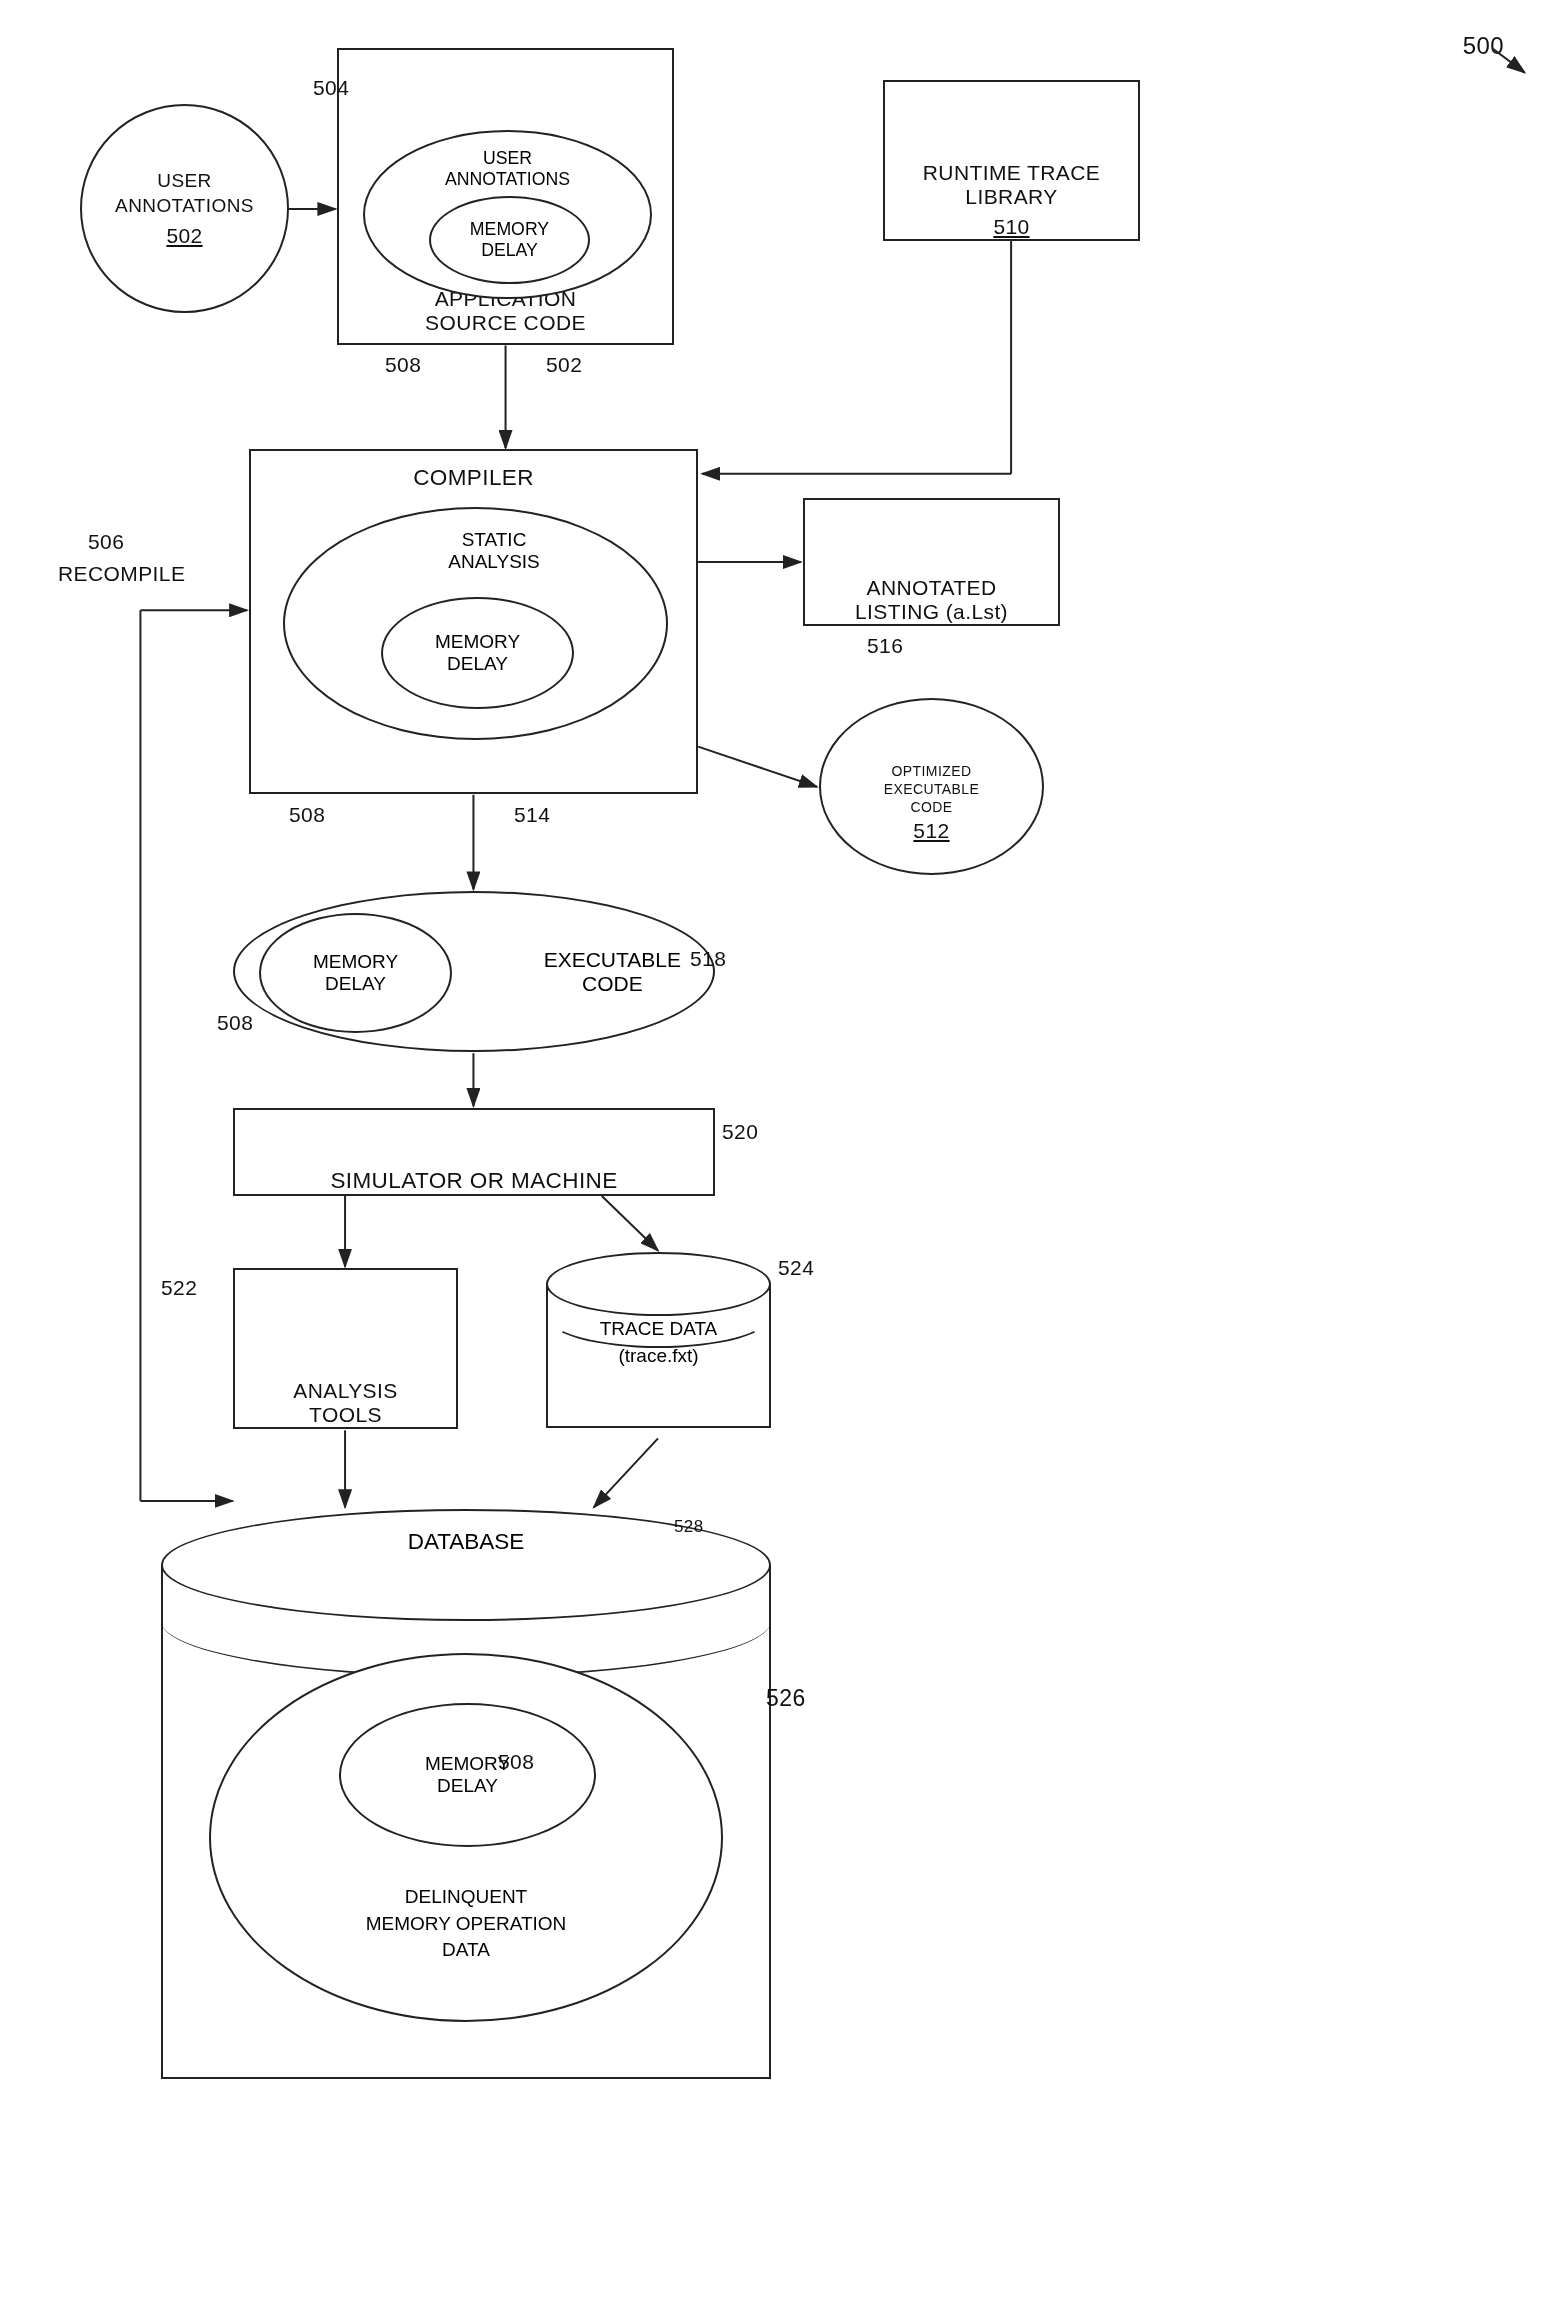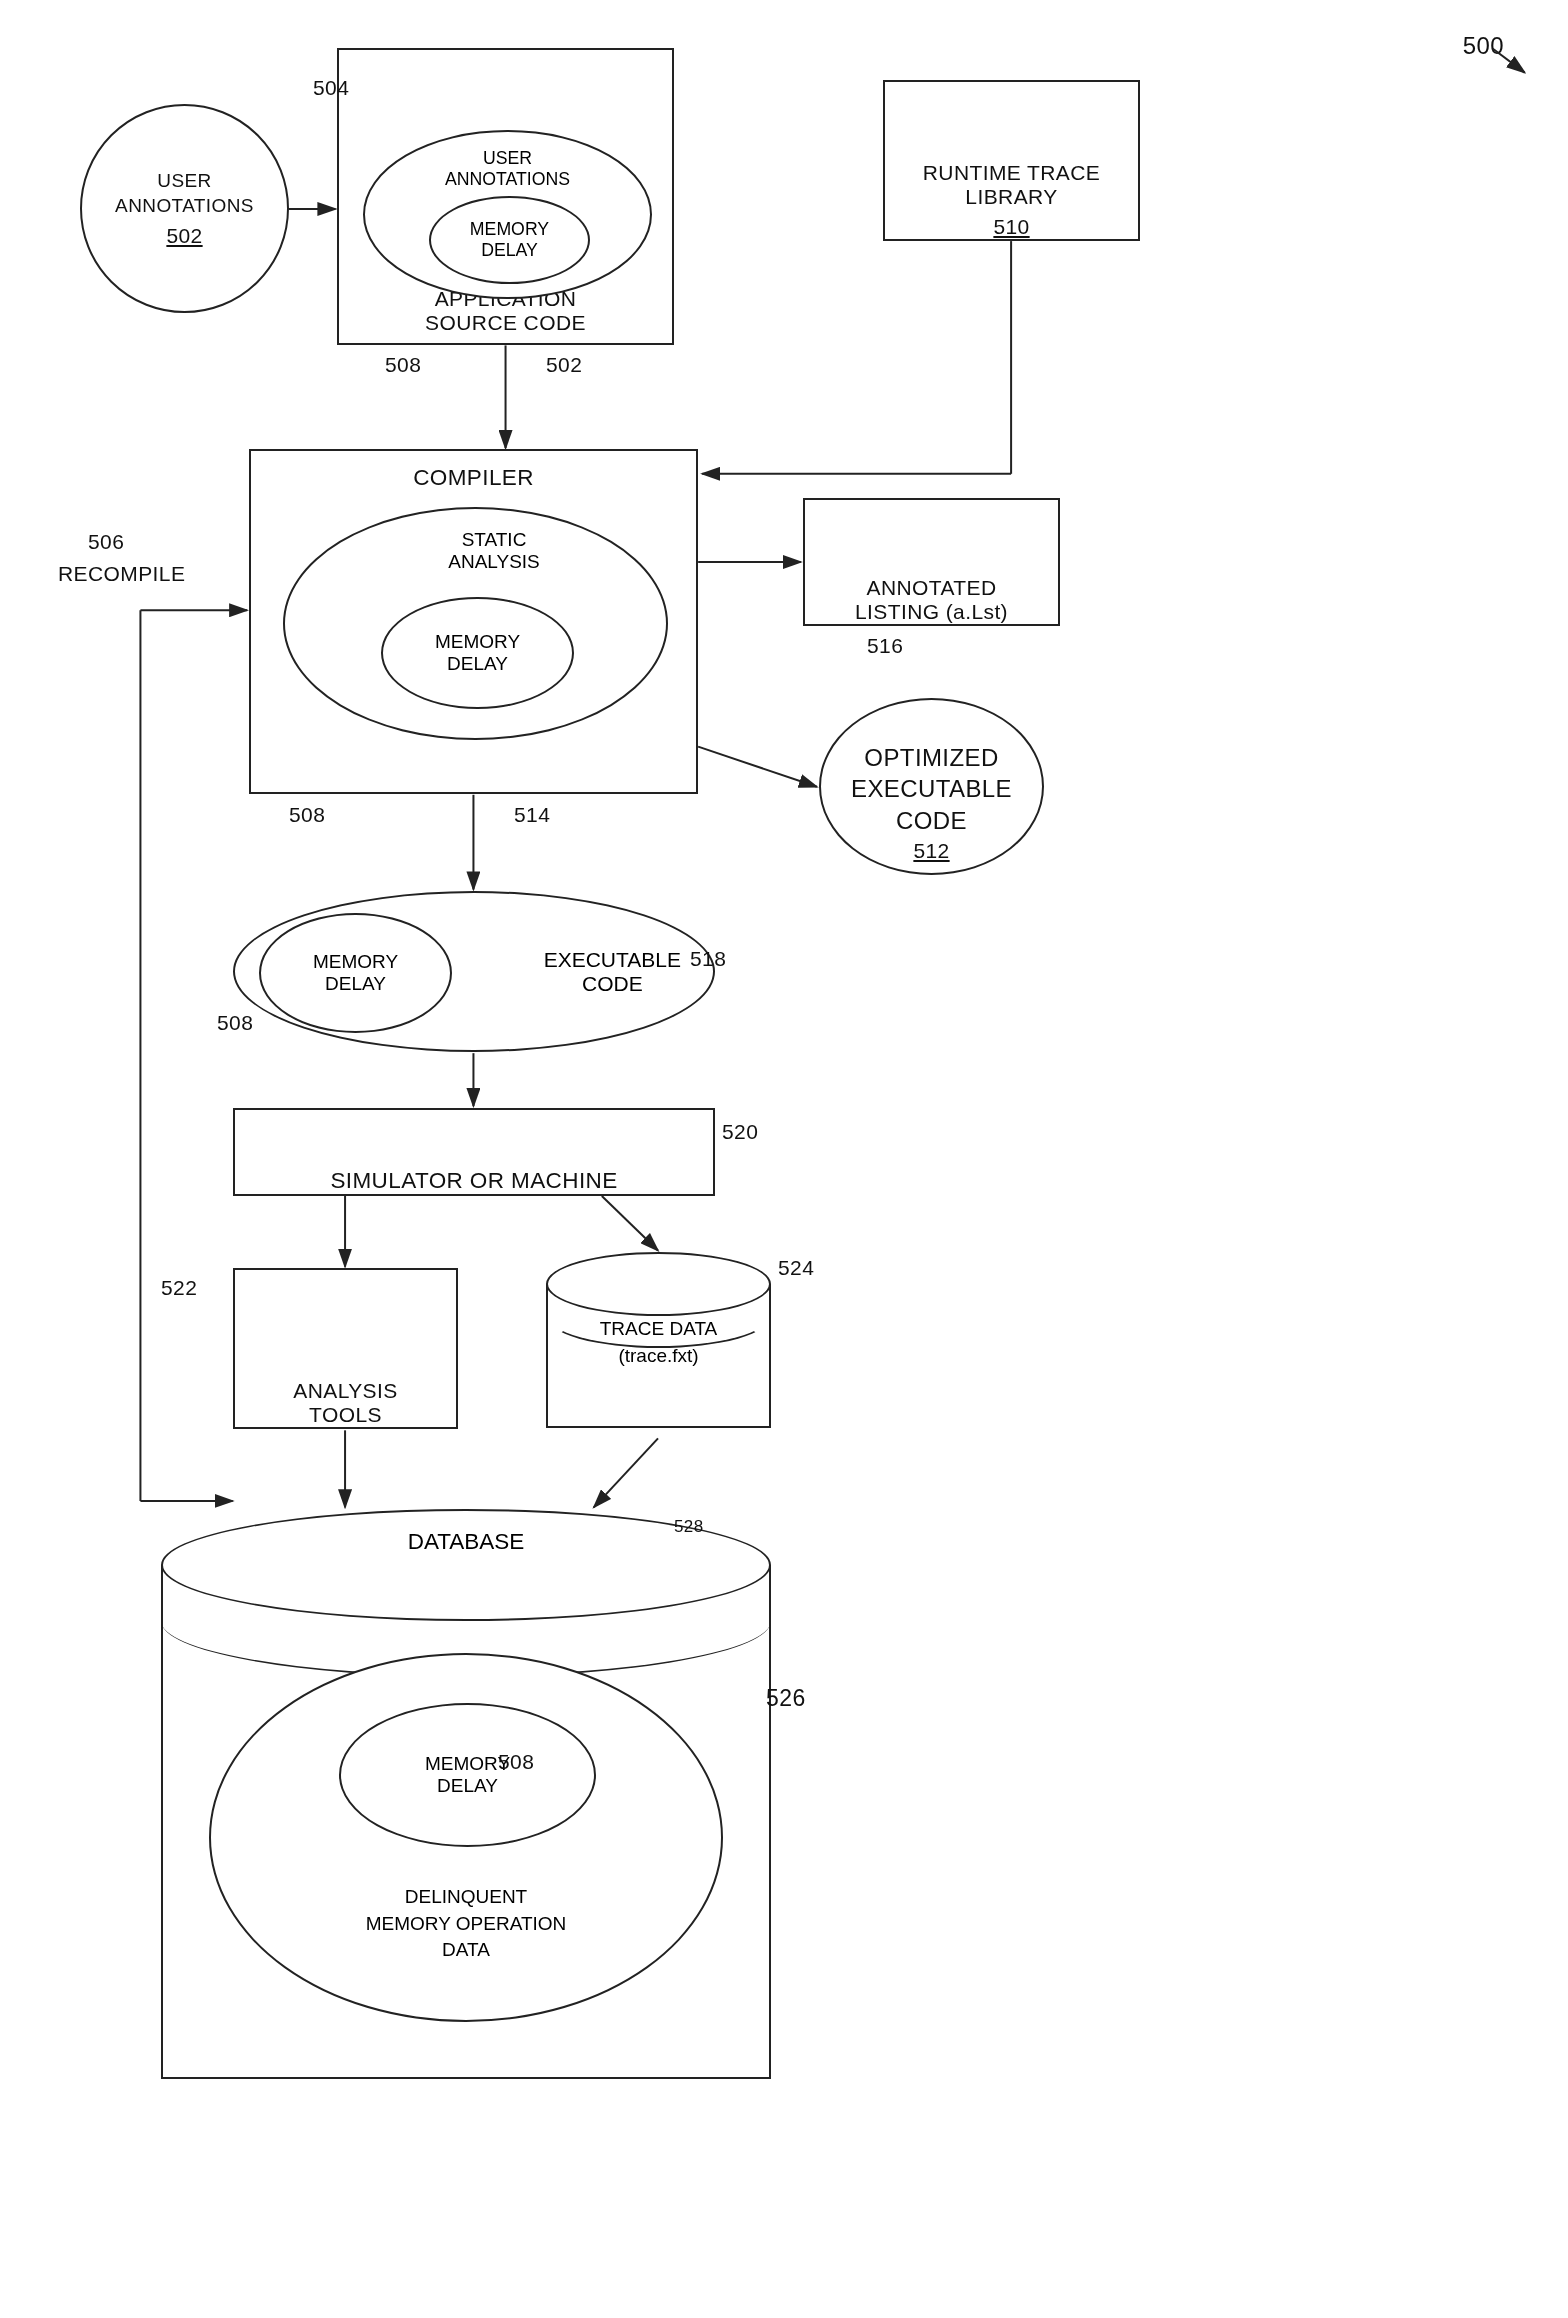--- a/index.html
+++ b/index.html
@@ -118,21 +118,21 @@
   <div class="label" style="left:88px; top:530px; font-size:21px;">506</div>
   <div class="label" style="left:58px; top:562px; font-size:21px;">RECOMPILE</div>
 
   <div class="box" style="left:803px; top:498px; width:257px; height:128px;">
     <div class="label" style="position:relative; font-size:21px;">ANNOTATED<br>LISTING (a.Lst)</div>
   </div>
   <div class="label" style="left:867px; top:634px; font-size:21px;">516</div>
 
   <div class="circle" style="left:819px; top:698px; width:225px; height:177px;">
     <div style="text-align:center;">
-      <div class="label" style="position:relative; font-size:24px; line-height:1.3;margin-top:32px;">OPTIMIZED<br>EXECUTABLE<br>CODE</div>
+      <div class="label" style="position:relative; font-size:14px; line-height:1.3;margin-top:32px;">OPTIMIZED<br>EXECUTABLE<br>CODE</div>
       <div class="label label-underline" style="position:relative; font-size:21px; margin-top:3.2px;">512</div>
     </div>
   </div>
 
   <div style="position:absolute; left:233px; top:891px; width:482px; height:161px;
               border:2px solid #222; border-radius:50%; background:#fff;
               display:flex; align-items:center; justify-content:center;">
 
     <div style="position:absolute; left:24px; top:20px; width:193px; height:120px;
                 border:2px solid #222; border-radius:50%; background:#fff;

